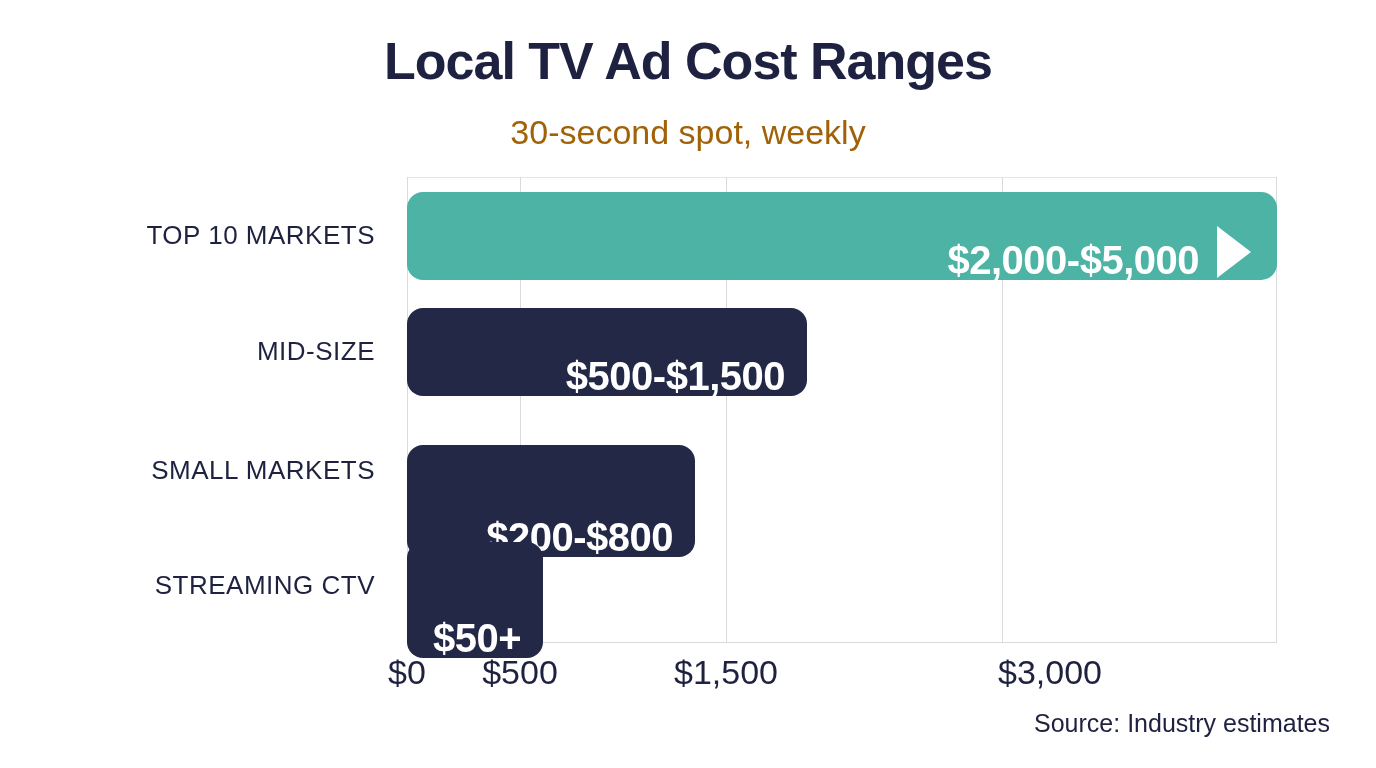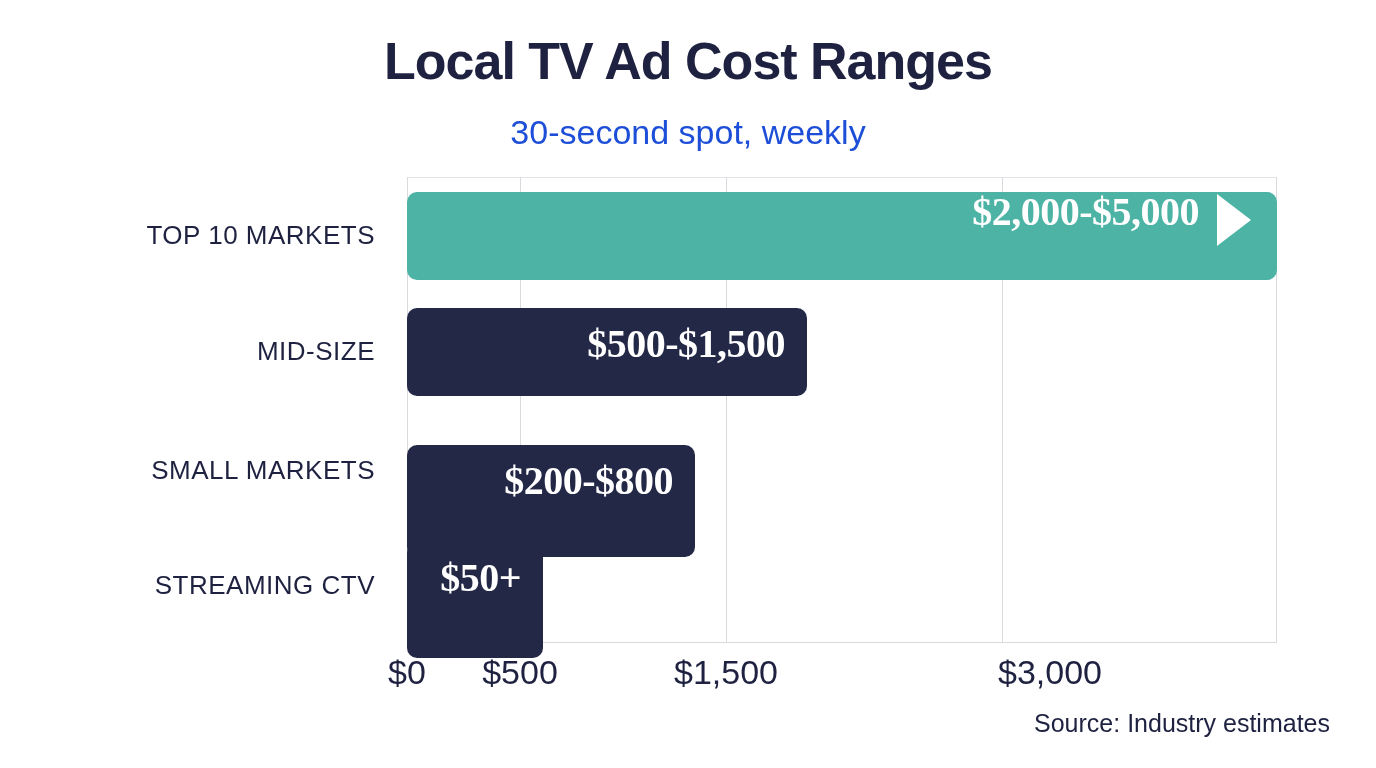--- a/index.html
+++ b/index.html
@@ -37,21 +37,21 @@
     white-space: nowrap;
   }
   .subtitle {
     position: absolute;
     left: 0;
     top: 112px;
     width: 1376px;
     text-align: center;
     font-size: 34px;
     font-weight: 400;
-    color: #1d4ed8;
+    color: #a16207;
     line-height: 1.2;
     white-space: nowrap;
   }
 
   
   .plot {
     position: absolute;
     left: 407px;
     top: 177px;
     width: 870px;
@@ -77,26 +77,25 @@
     left: 407px;
     top: 642px;
     width: 870px;
     height: 1px;
     background: #d8dade;
   }
 
   
   .bar {
     position: absolute;
-    border-radius: 10px;
+    border-radius: 16px;
     display: flex;
-    align-items: flex-start;
+    align-items: flex-end;
     justify-content: flex-end;
     box-sizing: border-box;
-    font-family: Liberation Serif, serif;
   }
   .bar.teal   { background: #4cb3a5; }
   .bar.navy   { background: #232846; }
 
   .bar-value {
     color: #ffffff;
     font-size: 40px;
     font-weight: 700;
     letter-spacing: -0.5px;
     white-space: nowrap;

